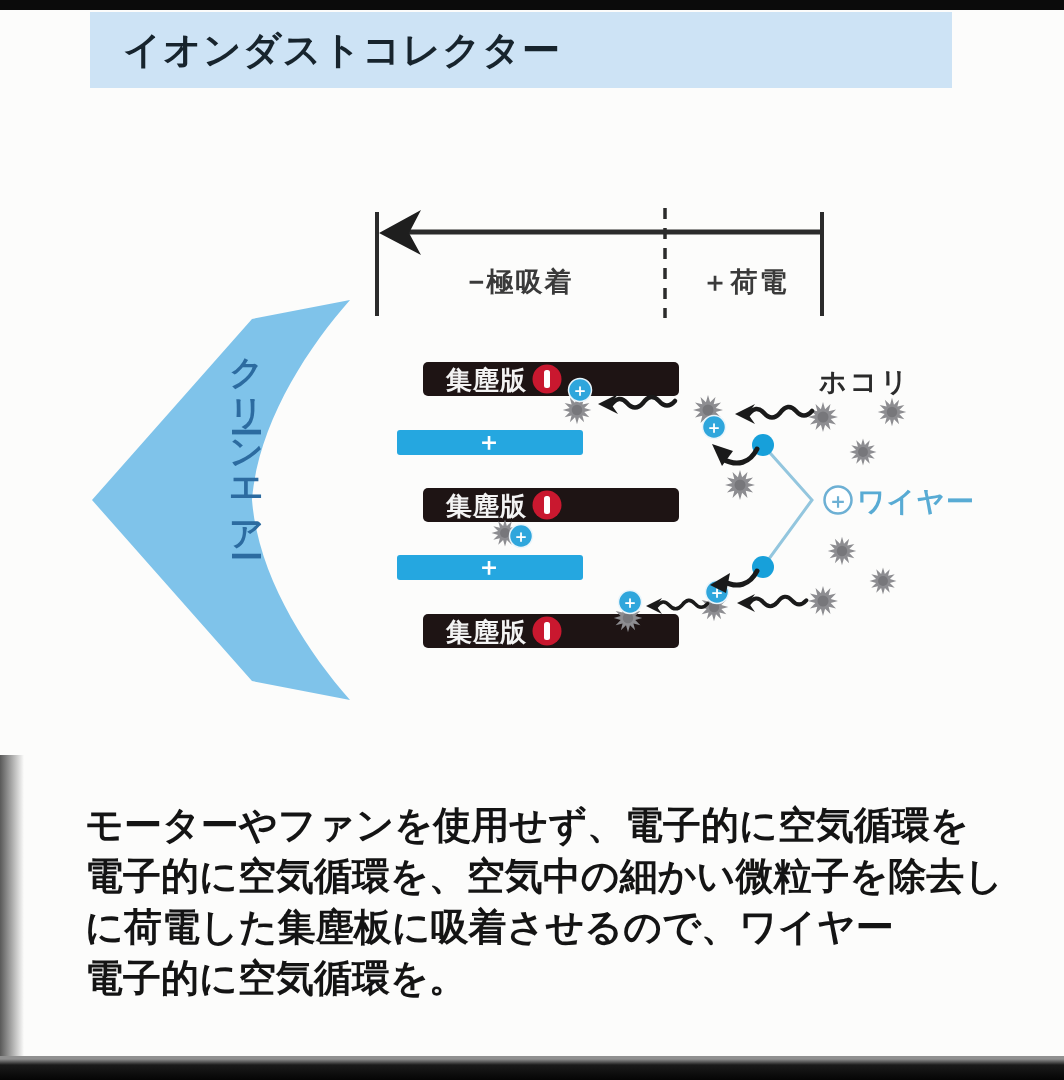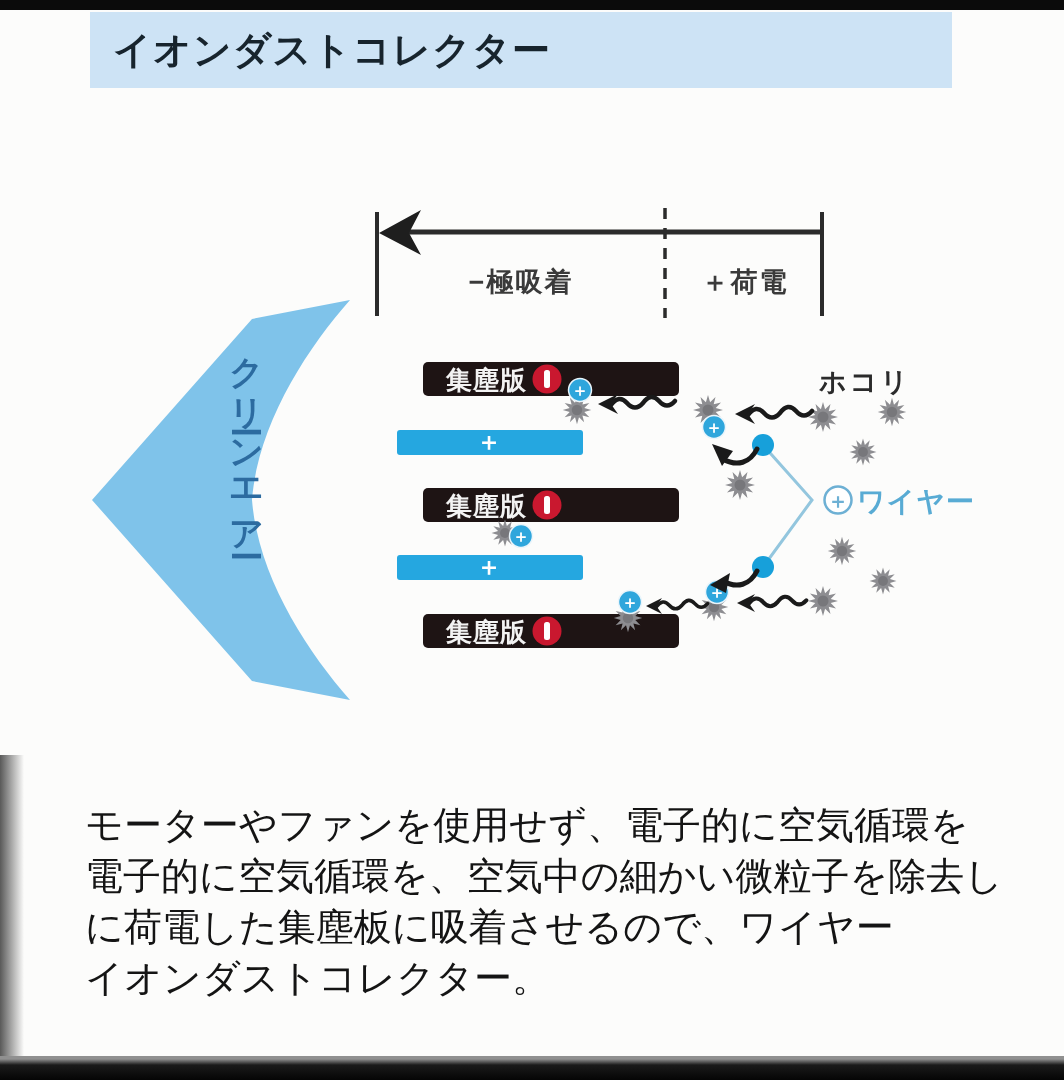--- a/index.html
+++ b/index.html
@@ -15,33 +15,33 @@
   }
   .vignette-left{
     position:absolute;left:0;top:755px;width:24px;height:301px;
     background:linear-gradient(90deg,rgba(20,20,20,.7),rgba(20,20,20,0));
   }
   .title-bar{
     position:absolute;left:90px;top:12px;width:862px;height:76px;
     background:#cde3f5;display:flex;align-items:center;
   }
   .title-bar .title{
-    padding-left:23px;font-size:38px;font-weight:bold;color:#17242d;
+    padding-left:33px;font-size:38px;font-weight:bold;color:#17242d;
     letter-spacing:1px;white-space:nowrap;
   }
   .diagram-svg{position:absolute;left:0;top:0;width:1064px;height:1080px;}
   .clean-air-label{
     position:absolute;left:224px;top:333px;height:270px;
     writing-mode:vertical-rl;text-orientation:mixed;
     font-size:34px;font-weight:bold;color:#2c6ba0;letter-spacing:2px;
     white-space:nowrap;
   }
   .description{
     position:absolute;left:85px;top:800px;width:910px;
-    color:#141414;font-size:38px;line-height:51px;font-weight:400;
+    color:#141414;font-size:38px;line-height:51px;font-weight:700;
   }
   .description div{white-space:nowrap;}
   svg text{font-family:"Liberation Sans","DejaVu Sans",sans-serif;}
 </style>
 </head>
 <body>
 
 <div class="root">
 
   <div class="letterbox-top"></div>
@@ -155,18 +155,18 @@
       <polygon points="710,585 730,573 726,593" fill="#1a1a1a"></polygon>
     </g>
   </svg>
 
   <div class="clean-air-label">クリーンエアー</div>
 
   <div class="description">
     <div>モーターやファンを使用せず、電子的に空気循環を</div>
     <div>電子的に空気循環を、空気中の細かい微粒子を除去し</div>
     <div>に荷電した集塵板に吸着させるので、ワイヤー</div>
-    <div>イオンダストコレクター。</div>
+    <div>電子的に空気循環を。</div>
   </div>
 
   <div class="vignette-left"></div>
   <div class="letterbox-bottom"></div>
 </div>
 
 </body></html>

